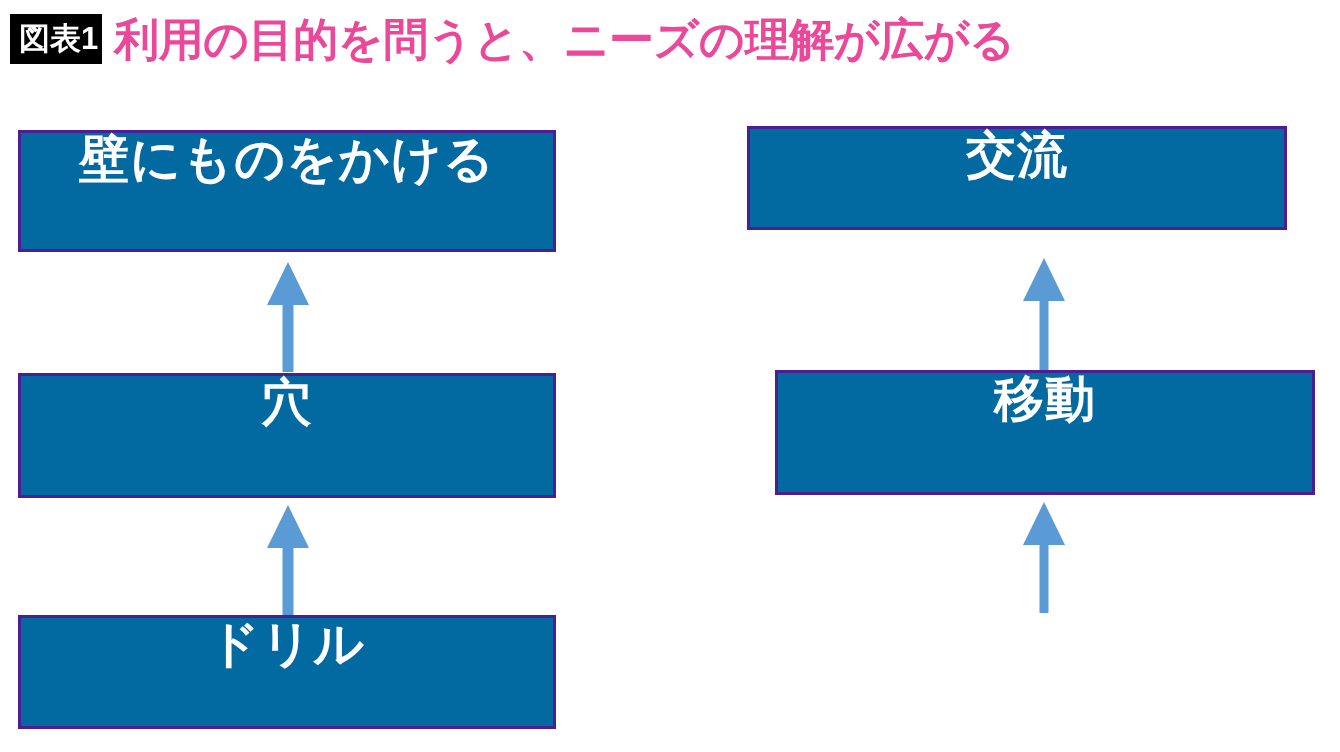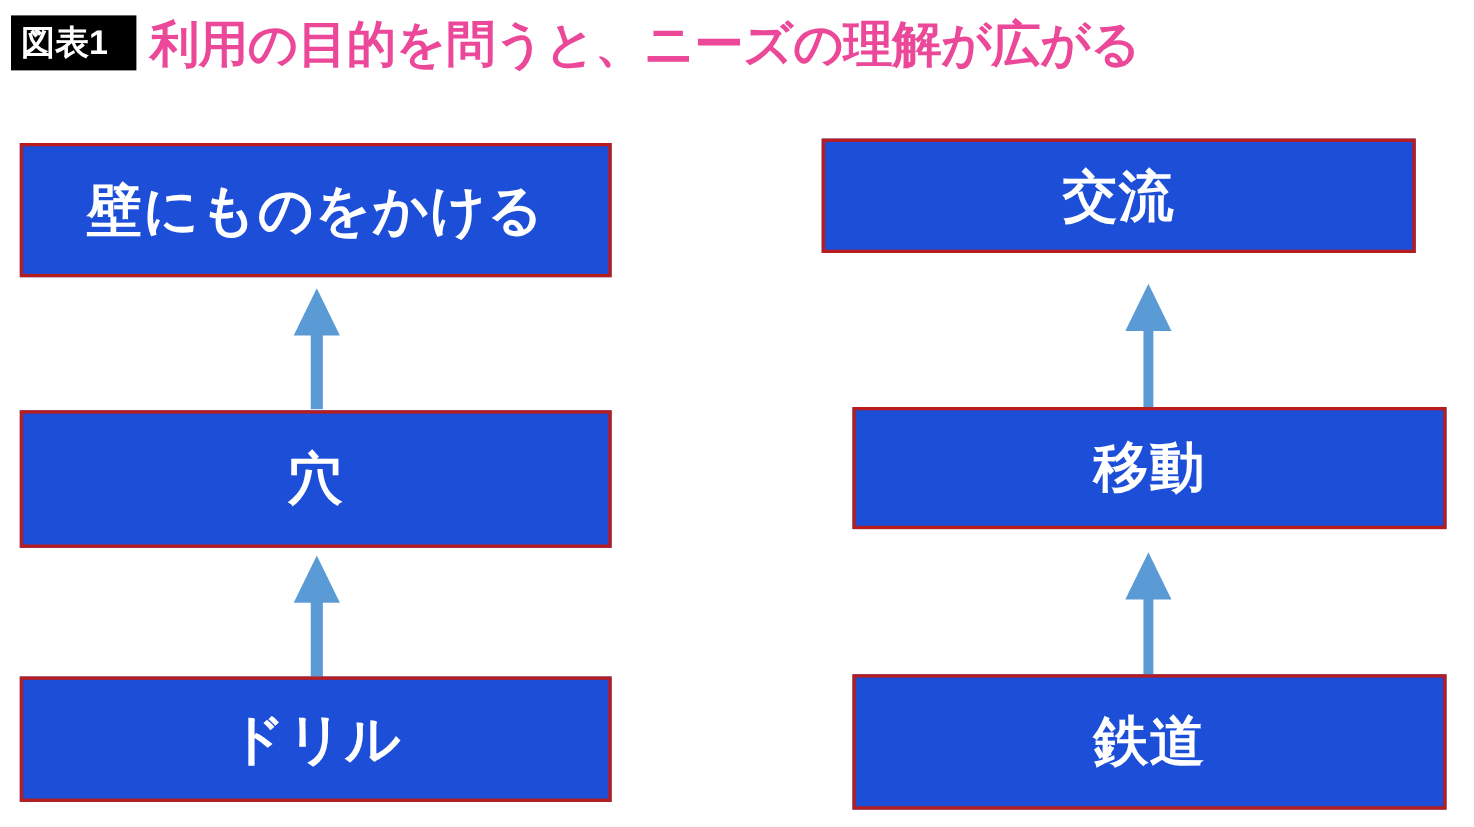--- a/index.html
+++ b/index.html
@@ -27,21 +27,21 @@
     align-items: center;
     white-space: nowrap;
   }
   #figure-badge {
     display: inline-block;
     background: #000000;
     color: #ffffff;
     font-size: 31px;
     font-weight: bold;
     line-height: 1;
-    padding: 9px 26px 10px 9px;
+    padding: 9px 4px 10px 9px;
     margin-left: 10px;
     letter-spacing: 0px;
   }
   #title-text {
     display: inline-block;
     color: #ec4899;
     font-size: 45px;
     font-weight: bold;
     line-height: 1;
     margin-left: 12px;
@@ -53,24 +53,23 @@
     position: absolute;
     left: 0;
     top: 0;
     width: 1340px;
     height: 752px;
   }
 
   .node-box {
     position: absolute;
     box-sizing: border-box;
-    background: #1d4ed8;
-    border: 3px solid #b91c1c;
+    background: #0369a1;
+    border: 3px solid #4c1d95;
     display: flex;
-    align-items: center;
     justify-content: center;
   }
   .node-label {
     color: #ffffff;
     font-size: 50px;
     font-weight: bold;
     line-height: 1.05;
     letter-spacing: 1px;
     white-space: nowrap;
   }
@@ -103,21 +102,21 @@
   #box-hole        { left: 18px;  top: 373px; width: 538px; height: 125px; }
   #box-drill       { left: 18px;  top: 615px; width: 538px; height: 114px; }
 
   #arrow-hole-to-wall  { left: 267px; top: 262px; width: 42px; height: 110px; }
   #arrow-hole-to-wall  .arrow-shaft { width: 11px; height: 68px; }
   #arrow-drill-to-hole { left: 267px; top: 505px; width: 42px; height: 110px; }
   #arrow-drill-to-hole .arrow-shaft { width: 11px; height: 68px; }
 
   
   #box-exchange    { left: 747px; top: 126px; width: 540px; height: 104px; }
-  #box-movement    { left: 775px; top: 370px; width: 540px; height: 111px; }
+  #box-movement    { left: 775px; top: 370px; width: 540px; height: 125px; }
   #box-railway     { left: 775px; top: 613px; width: 540px; height: 123px; }
 
   #arrow-move-to-exchange { left: 1024px; top: 258px; width: 40px; height: 112px; }
   #arrow-move-to-exchange .arrow-shaft { width: 9px; height: 70px; }
   #arrow-rail-to-move     { left: 1024px; top: 502px; width: 40px; height: 111px; }
   #arrow-rail-to-move     .arrow-shaft { width: 9px; height: 70px; }
 </style>
 </head>
 <body>
 
@@ -161,17 +160,14 @@
 
   <div class="node-box" id="box-movement">
     <span class="node-label">移動</span>
   </div>
 
   <div class="arrow-up" id="arrow-rail-to-move">
     <span class="arrow-head"></span>
     <span class="arrow-shaft"></span>
   </div>
 
-  <div class="node-box" id="box-railway">
-    <span class="node-label">鉄道</span>
-  </div>
 
 </div>
 
 </body></html>

